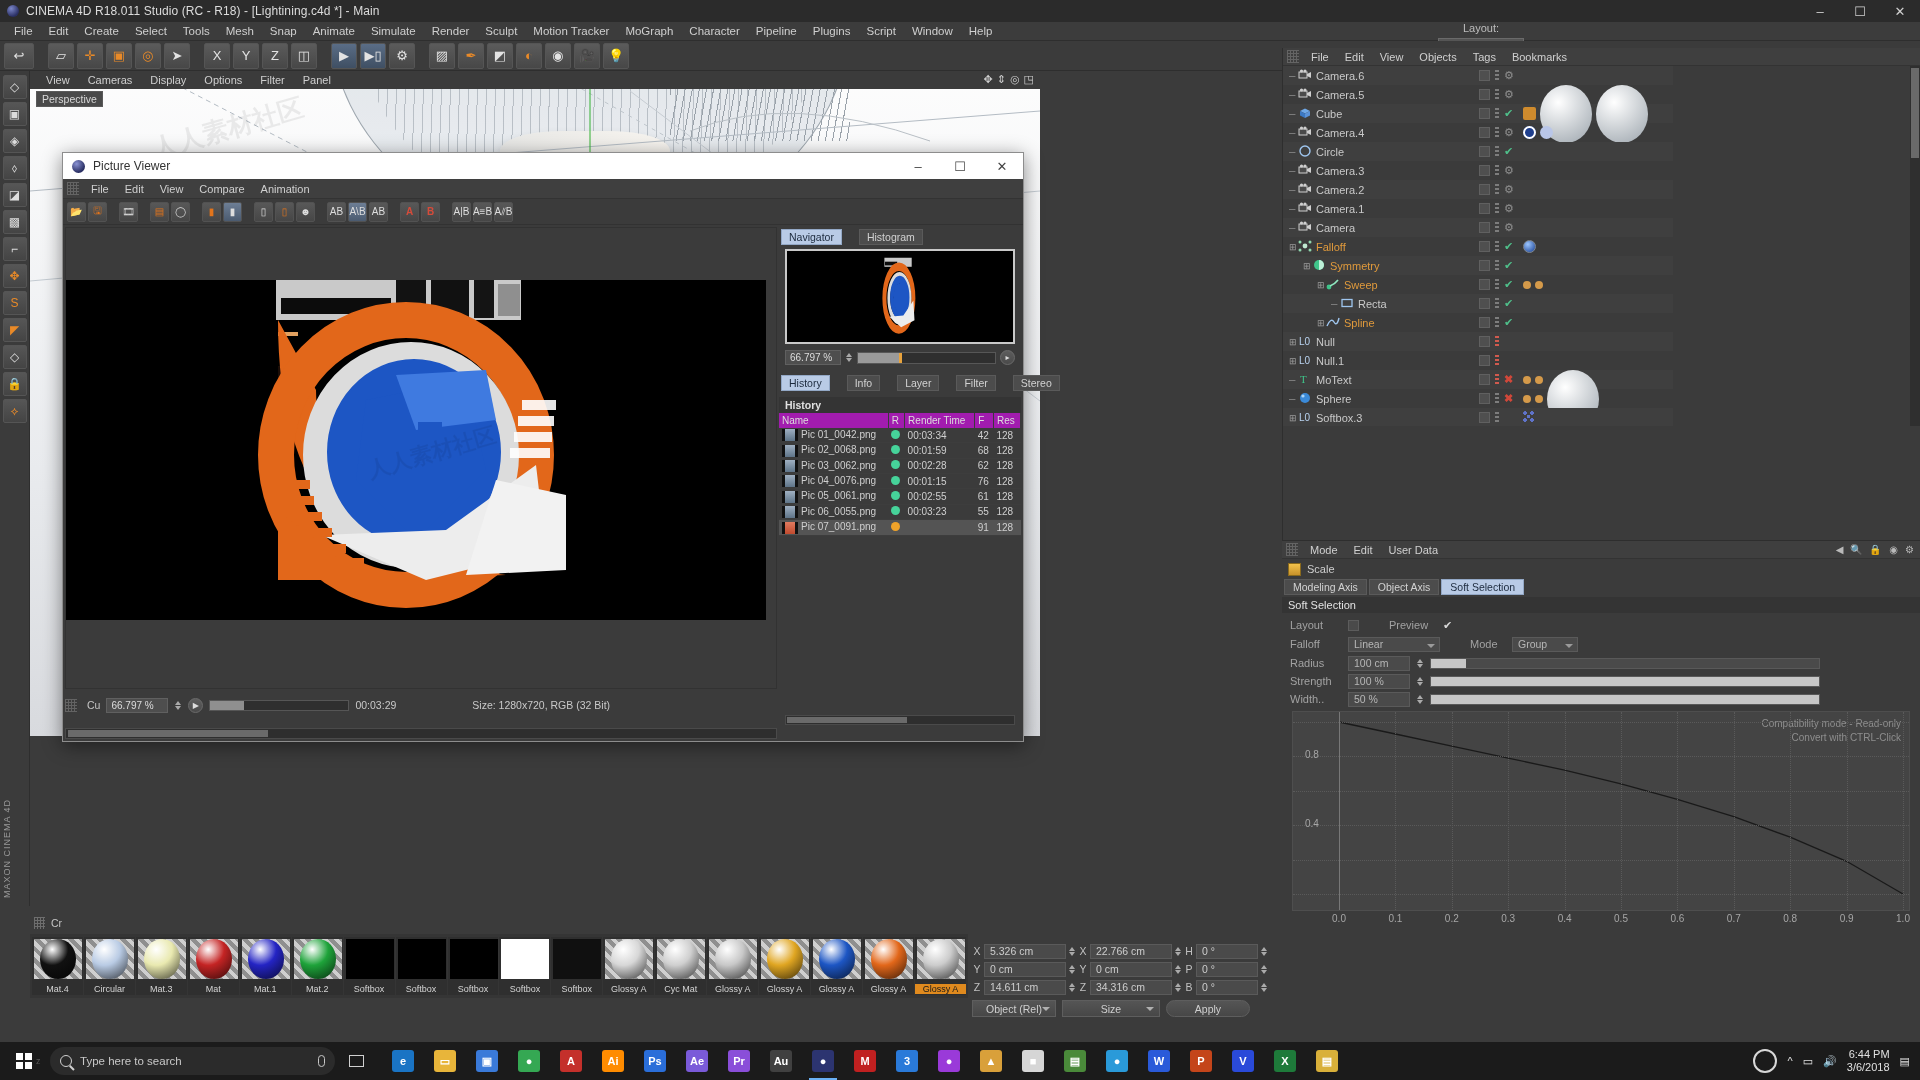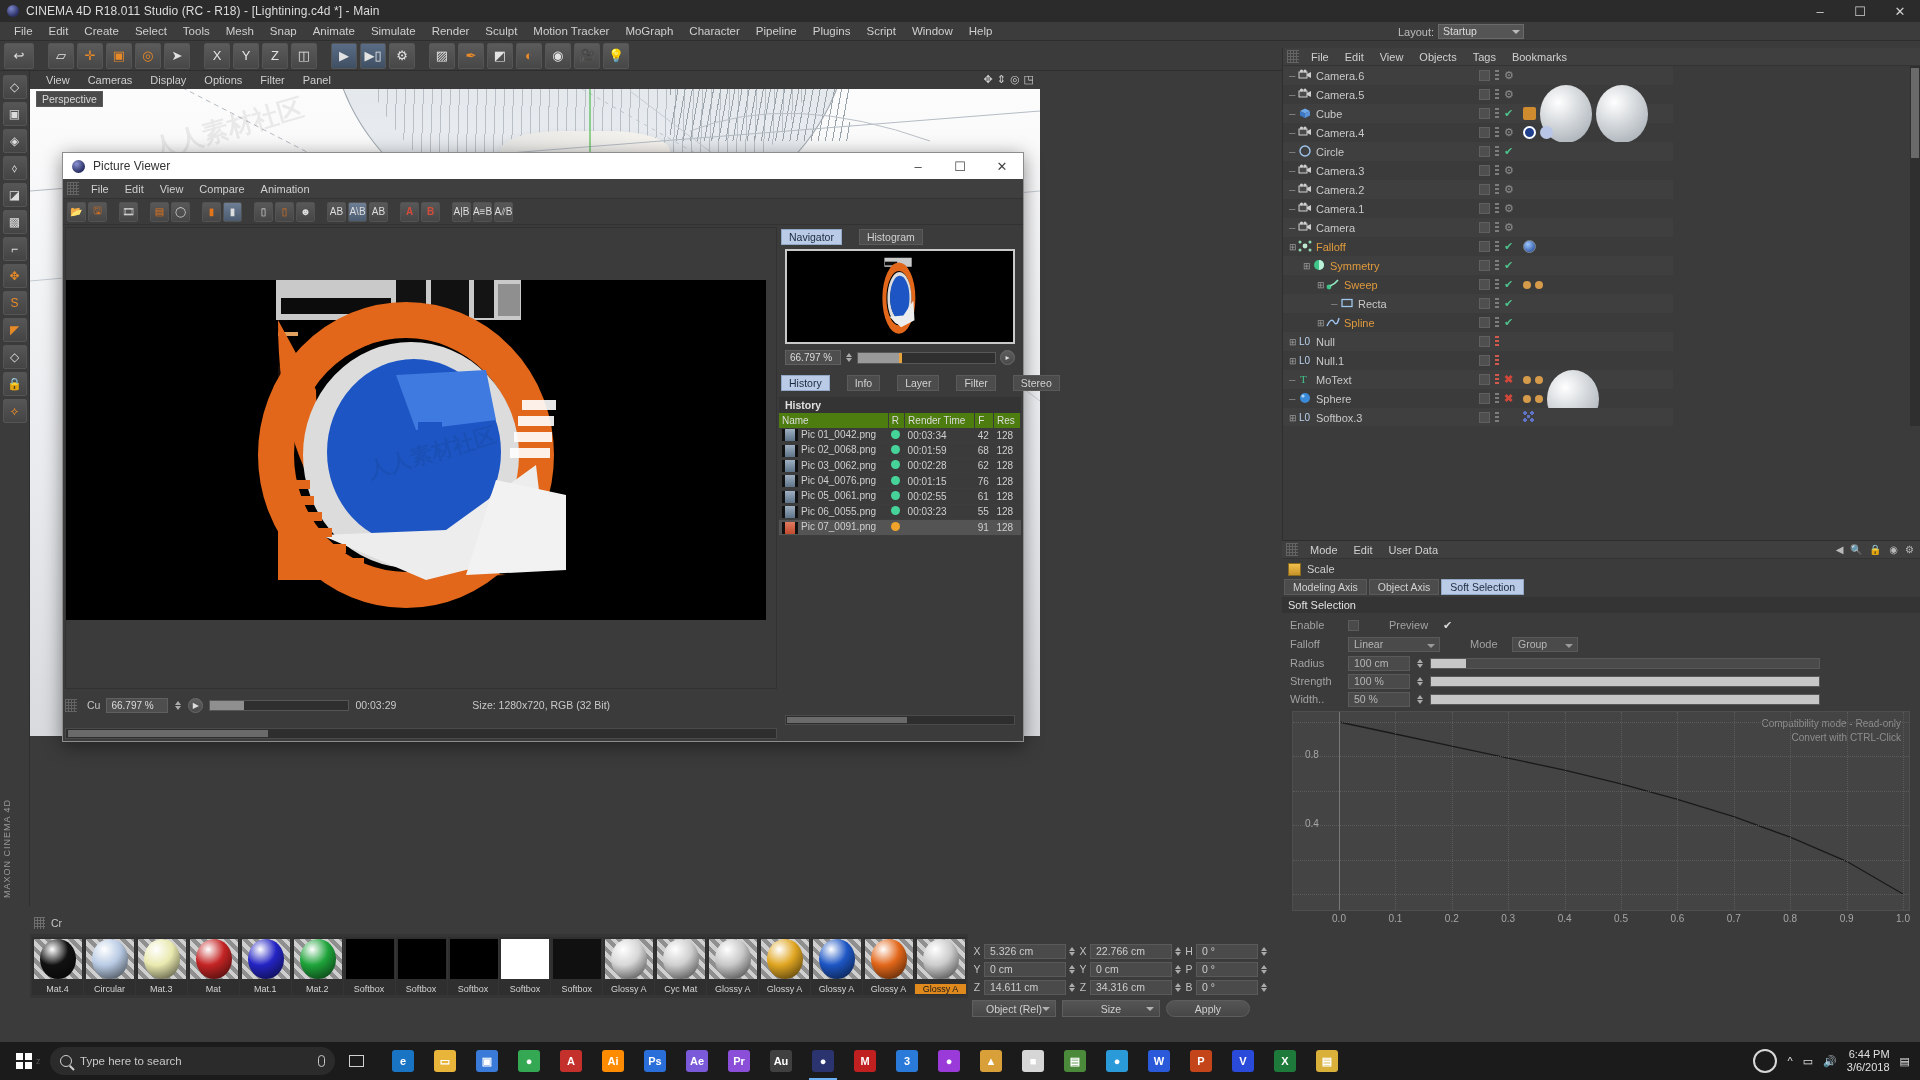--- a/index.html
+++ b/index.html
@@ -27,21 +27,21 @@
            color:#d0d0d0; font-size:13px;}
 
   
   .menubar{
     position:absolute; left:0; top:22px; width:1920px; height:19px;
     background:#3c3c3c; display:flex; align-items:center; padding-left:6px;
     border-bottom:1px solid #2e2e2e;
   }
   .menubar .mi{ padding:0 8px; line-height:19px; color:#cfcfcf; font-size:11.5px; white-space:nowrap;}
   .layout-box{
-    position:absolute; right:4px; top:22px; height:19px; display:flex; align-items:center; gap:4px;
+    position:absolute; right:4px; top:22px; height:19px; display:flex; align-items:center; gap:4px;flex-direction:column;
   }
   .layout-box .lbl{ font-size:11px; color:#bdbdbd;}
   .layout-box .fld{
     width:86px;height:15px;background:#555;border:1px solid #6a6a6a;color:#ddd;
     font-size:10.5px;line-height:13px;padding-left:4px; position:relative;
   }
   .layout-box .fld:after{content:"";position:absolute;right:3px;top:5px;border-left:4px solid transparent;
     border-right:4px solid transparent;border-top:4px solid #bbb;}
 
   
@@ -222,21 +222,21 @@
   .nav-slider .f{position:absolute;left:0;top:0;bottom:0;width:30%;background:#9a9a9a;}
   .nav-slider .h{position:absolute;left:30%;top:0;bottom:0;width:3px;background:#e8a33d;}
   .nav-arrow{width:15px;height:15px;border-radius:50%;background:linear-gradient(#5d5d5d,#4a4a4a);
     border:1px solid #6b6b6b;display:flex;align-items:center;justify-content:center;font-size:8px;color:#ddd;}
 
   .hist-head{
     margin:6px 0 0 0;background:#343434;color:#e0e0e0;font-size:10.5px;padding:2px 6px;font-weight:bold;
   }
   .hist-table{width:100%;border-collapse:collapse;font-size:10px;}
   .hist-table th{
-    background:#4d7c0f;color:#ddd;font-weight:normal;text-align:left;padding:2px 3px;
+    background:#a21caf;color:#ddd;font-weight:normal;text-align:left;padding:2px 3px;
     border-right:1px solid #3a3a3a;font-size:10px;
   }
   .hist-table td{padding:1px 3px;color:#cfcfcf;border-bottom:1px solid #3d3d3d;white-space:nowrap;}
   .hist-table tr.sel td{background:#545454;}
   .film{display:inline-block;width:16px;height:12px;vertical-align:middle;margin-right:3px;
         background:linear-gradient(#9fb0c2,#5e7488);
         border-left:3px solid #111;border-right:3px solid #111;}
   .film.red{background:linear-gradient(#e07a5f,#c04a2e);}
   .dot{display:inline-block;width:9px;height:9px;border-radius:50%;}
   .dot.g{background:#46d39a;}
@@ -1084,21 +1084,21 @@
     </div>
     <div class="am-tabs" id="amtabs">
         <div class="am-tab">Modeling Axis</div>
         <div class="am-tab">Object Axis</div>
         <div class="am-tab on">Soft Selection</div>
       </div>
     <div class="am-sec">Soft Selection</div>
 
     <div class="am-rows">
       <div class="arow">
-        <span class="lab">Enable</span>
+        <span class="lab">Layout</span>
         <span class="chk"></span>
         <span class="lab" style="width:48px;margin-left:24px;">Preview</span>
         <span class="chk on">✔</span>
       </div>
       <div class="arow" style="margin-top:3px;">
         <span class="lab">Falloff</span>
         <span class="drop">Linear</span>
         <span class="lab" style="width:36px;margin-left:24px;">Mode</span>
         <span class="drop" style="width:66px;">Group</span>
       </div>

